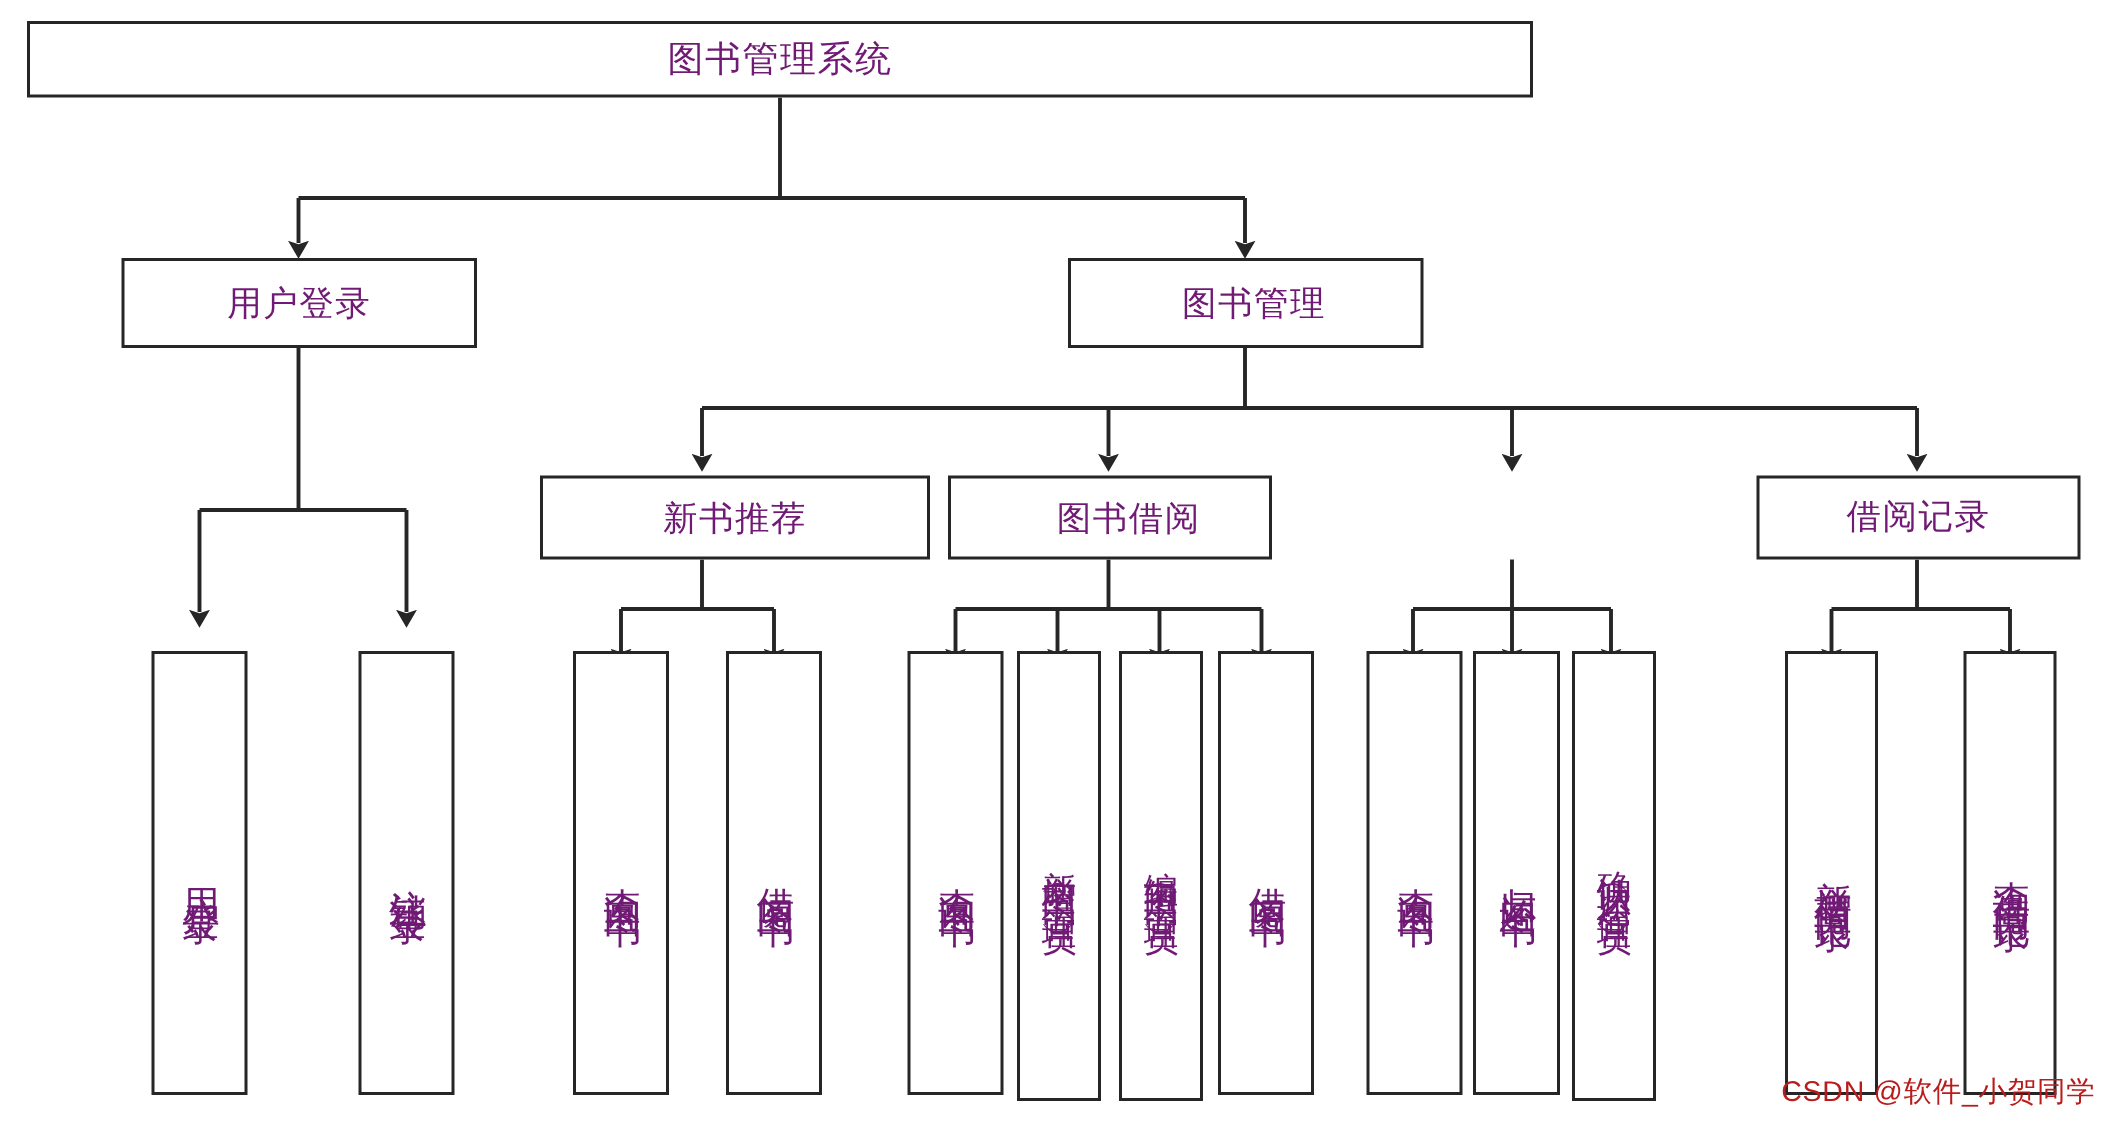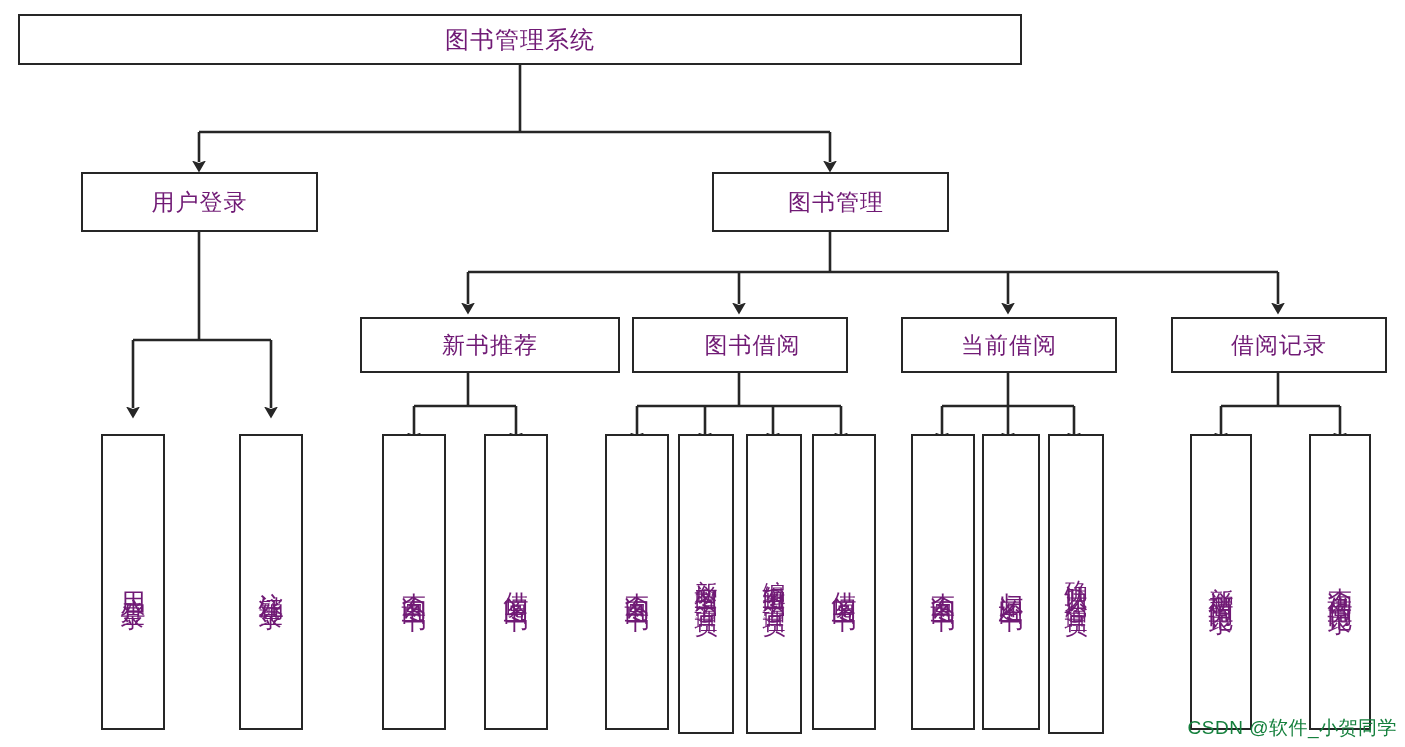--- a/index.html
+++ b/index.html
@@ -61,21 +61,21 @@
     text-orientation: upright;
     letter-spacing: 5px;
     line-height: 1;
     white-space: pre;
   }
   #watermark {
     position: absolute;
     right: 8px;
     bottom: 6px;
     font-size: 19px;
-    color: #15803d;
+    color: #b91c1c;
     letter-spacing: 0.5px;
     white-space: nowrap;
   }
 </style>
 </head>
 <body>
 
 <div id="canvas">
 
   <svg id="wires" viewBox="0 0 1405 747" xmlns="http://www.w3.org/2000/svg">
@@ -143,25 +143,22 @@
   </div>
 
   <div class="node h" style="left:360px; top:317px; width:260px; height:56px;">
     <span class="label">新书推荐</span>
   </div>
 
   <div class="node h" style="left:632px; top:317px; width:216px; height:56px;padding-left:25px;">
     <span class="label">图书借阅</span>
   </div>
 
-  <div class="node h" style="left:901px; top:317px; width:216px; height:56px;">
-    <span class="label">当前借阅</span>
-  </div>
-
-  <div class="node h" style="left:1171px; top:317px; width:216px; height:56px;">
+
+  <div class="node h" style="left:1171px; top:317px; width:216px; height:56px;font-family:Liberation Serif, serif;">
     <span class="label">借阅记录</span>
   </div>
 
   <div class="node v" style="left:101px; top:434px; width:64px; height:296px;">
     <span class="label">用户登录</span>
   </div>
 
   <div class="node v" style="left:239px; top:434px; width:64px; height:296px;">
     <span class="label">注销登录</span>
   </div>

